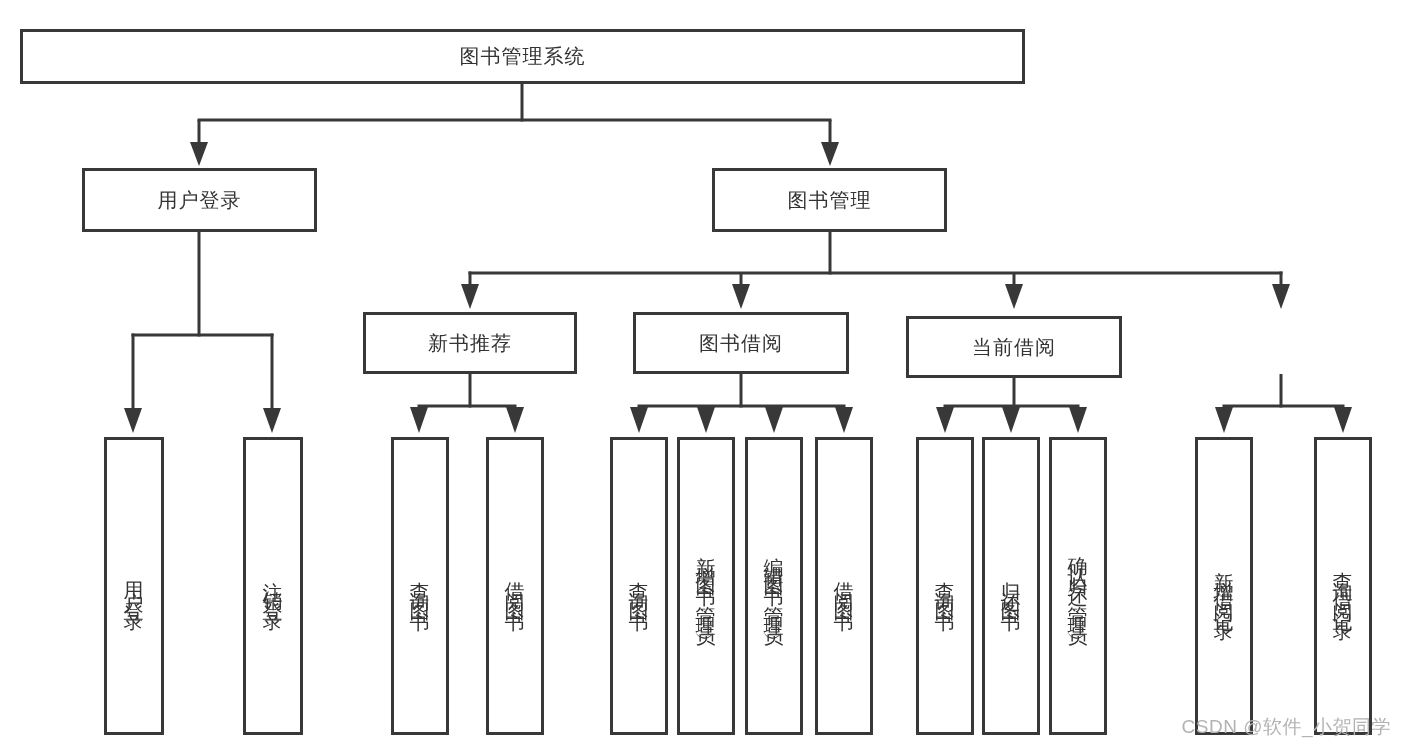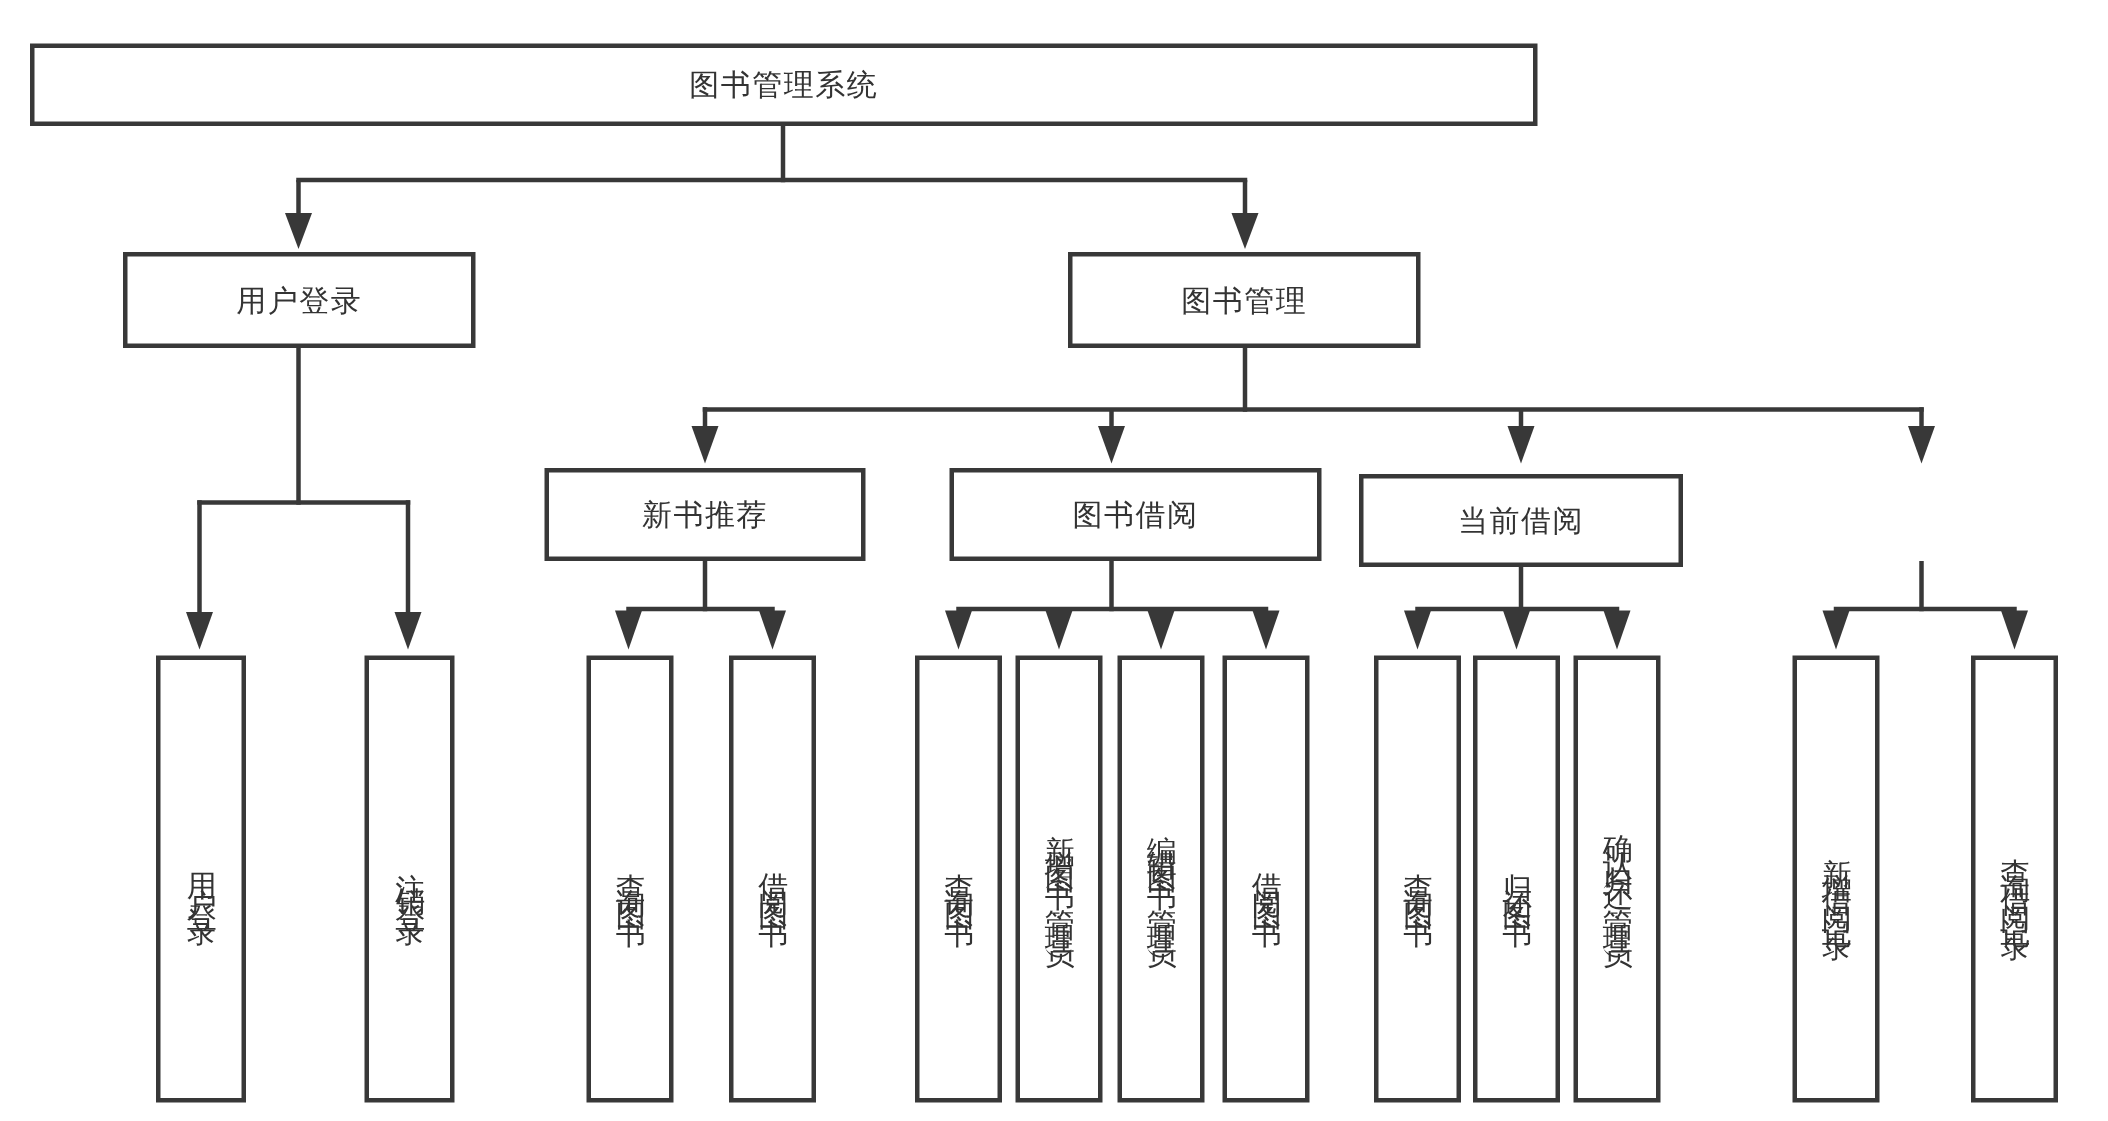--- a/index.html
+++ b/index.html
@@ -118,21 +118,21 @@
       <polygon points="1334,407 1352,407 1343,433"></polygon>
     </g>
   </svg>
 
   <div class="node" style="left:20px;top:13px;width:1005px;height:55px;margin-top:16px;">图书管理系统</div>
 
   <div class="node" style="left:82px;top:168px;width:235px;height:64px;">用户登录</div>
   <div class="node" style="left:712px;top:168px;width:235px;height:64px;">图书管理</div>
 
   <div class="node" style="left:363px;top:312px;width:214px;height:62px;">新书推荐</div>
-  <div class="node" style="left:633px;top:312px;width:248px;height:62px;">图书借阅</div>
+  <div class="node" style="left:633px;top:312px;width:216px;height:62px;">图书借阅</div>
   <div class="node" style="left:906px;top:316px;width:216px;height:62px;">当前借阅</div>
 
   <div class="leaf" style="left:104px;width:60px;">
     <span>用户登录</span>
   </div>
   <div class="leaf" style="left:243px;width:60px;">
     <span>注销登录</span>
   </div>
 
   <div class="leaf" style="left:391px;width:58px;">
@@ -165,14 +165,15 @@
     <span>确认归还（管理员）</span>
   </div>
 
   <div class="leaf" style="left:1195px;width:58px;">
     <span>新增借阅记录</span>
   </div>
   <div class="leaf" style="left:1314px;width:58px;">
     <span>查询借阅记录</span>
   </div>
 
+  <div class="watermark">CSDN @软件_小贺同学</div>
 
 </div>
 
 </body></html>

